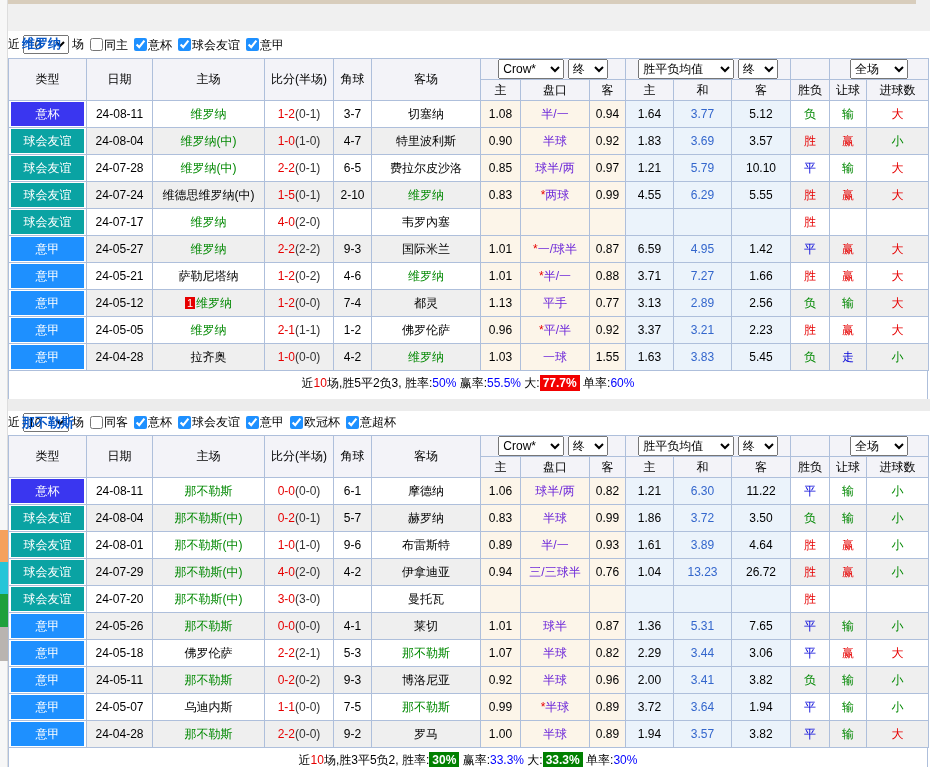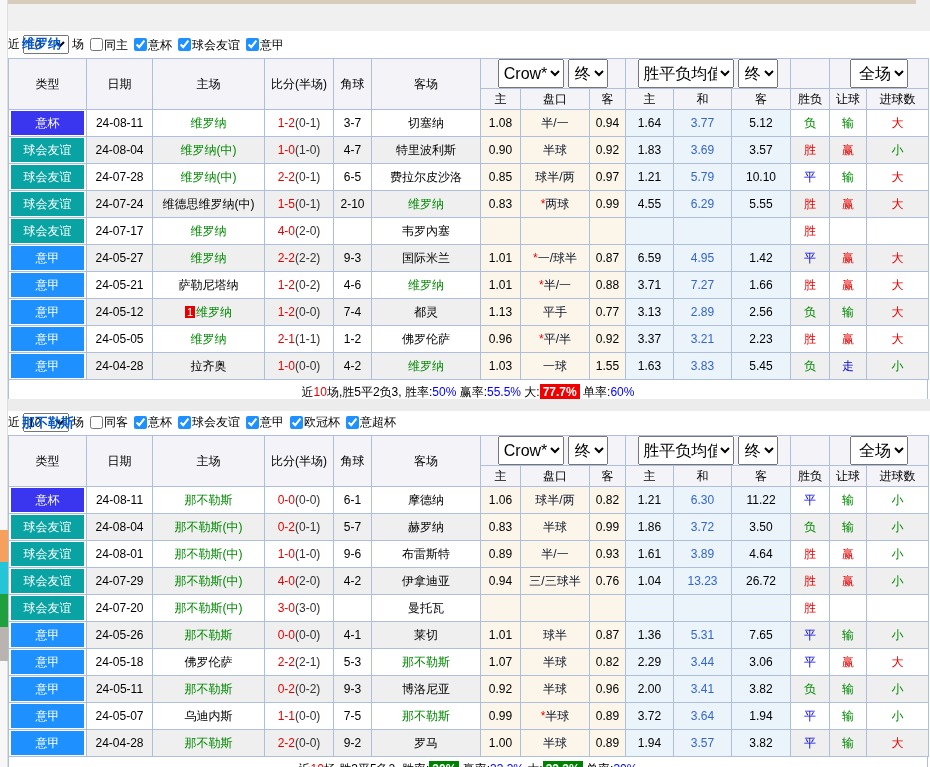--- a/index.html
+++ b/index.html
@@ -30,36 +30,36 @@
   #sec1 .sec-head { height: 24px; line-height: 23px; }
   .team-title { position: absolute; left: 14px; top: 0; color: #0657c8; font-weight: bold; font-size: 13px; }
   .filters { text-align: center; white-space: nowrap; }
   .filters select { font-size: 12px; height: 19px; vertical-align: middle; margin: 0 3px; }
   .filters input[type=checkbox] { width: 13px; height: 13px; vertical-align: middle; accent-color: #1e90ff; margin: 0 1px 2px 6px; }
   .filters label { vertical-align: middle; }
 
   table { border-collapse: collapse; table-layout: fixed; width: 920px; padding-left: 40px; }
   th, td { border: 1px solid #aebfdb; text-align: center; overflow: hidden; white-space: nowrap; font-weight: normal; }
   thead th { background: #f3f3f8; height: 21px; }
-  thead select { font-size: 16px; height: 29px; text-align: right; }
+  thead select { font-size: 12px; height: 20px; }
   tbody td { height: 27px; }
   tr.stripe td { background: #efefef; }
   td.co, tr.stripe td.co { background: #fcf5e9; }   
   td.cm, tr.stripe td.cm { background: #ebf3fb; }   
   td.ct, tr.stripe td.ct { background: #fff; padding: 1px 2px; } 
 
   .badge { color: #fff; height: 24px; line-height: 24px; font-size: 12px; }
   .badge.cup { background: #3a36f0; }
   .badge.friendly { background: #0aa3a3; }
   .badge.league { background: #1e90ff; }
 
   .tg { color: #008800; }            
   .ft { color: #e60000; }            
   .ht { color: #333; }               
-  .hcp { color: #0f172a; }           
+  .hcp { color: #6d28d9; }           
   .star { color: #e60000; }
   .md-blue { color: #3366cc; }       
   .r { color: #e60000; }
   .g { color: #008800; }
   .b { color: #0000d8; }
   .num-badge { background: #e60000; color: #fff; padding: 0 2px; font-size: 11px; margin-right: 1px; }
 
   .summary { height: 34px; line-height: 24px; text-align: center; border: 1px solid #aebfdb; border-top: none; width: 920px; }
   .summary .red { color: #e60000; }
   .summary .pct { color: #0000ff; }

